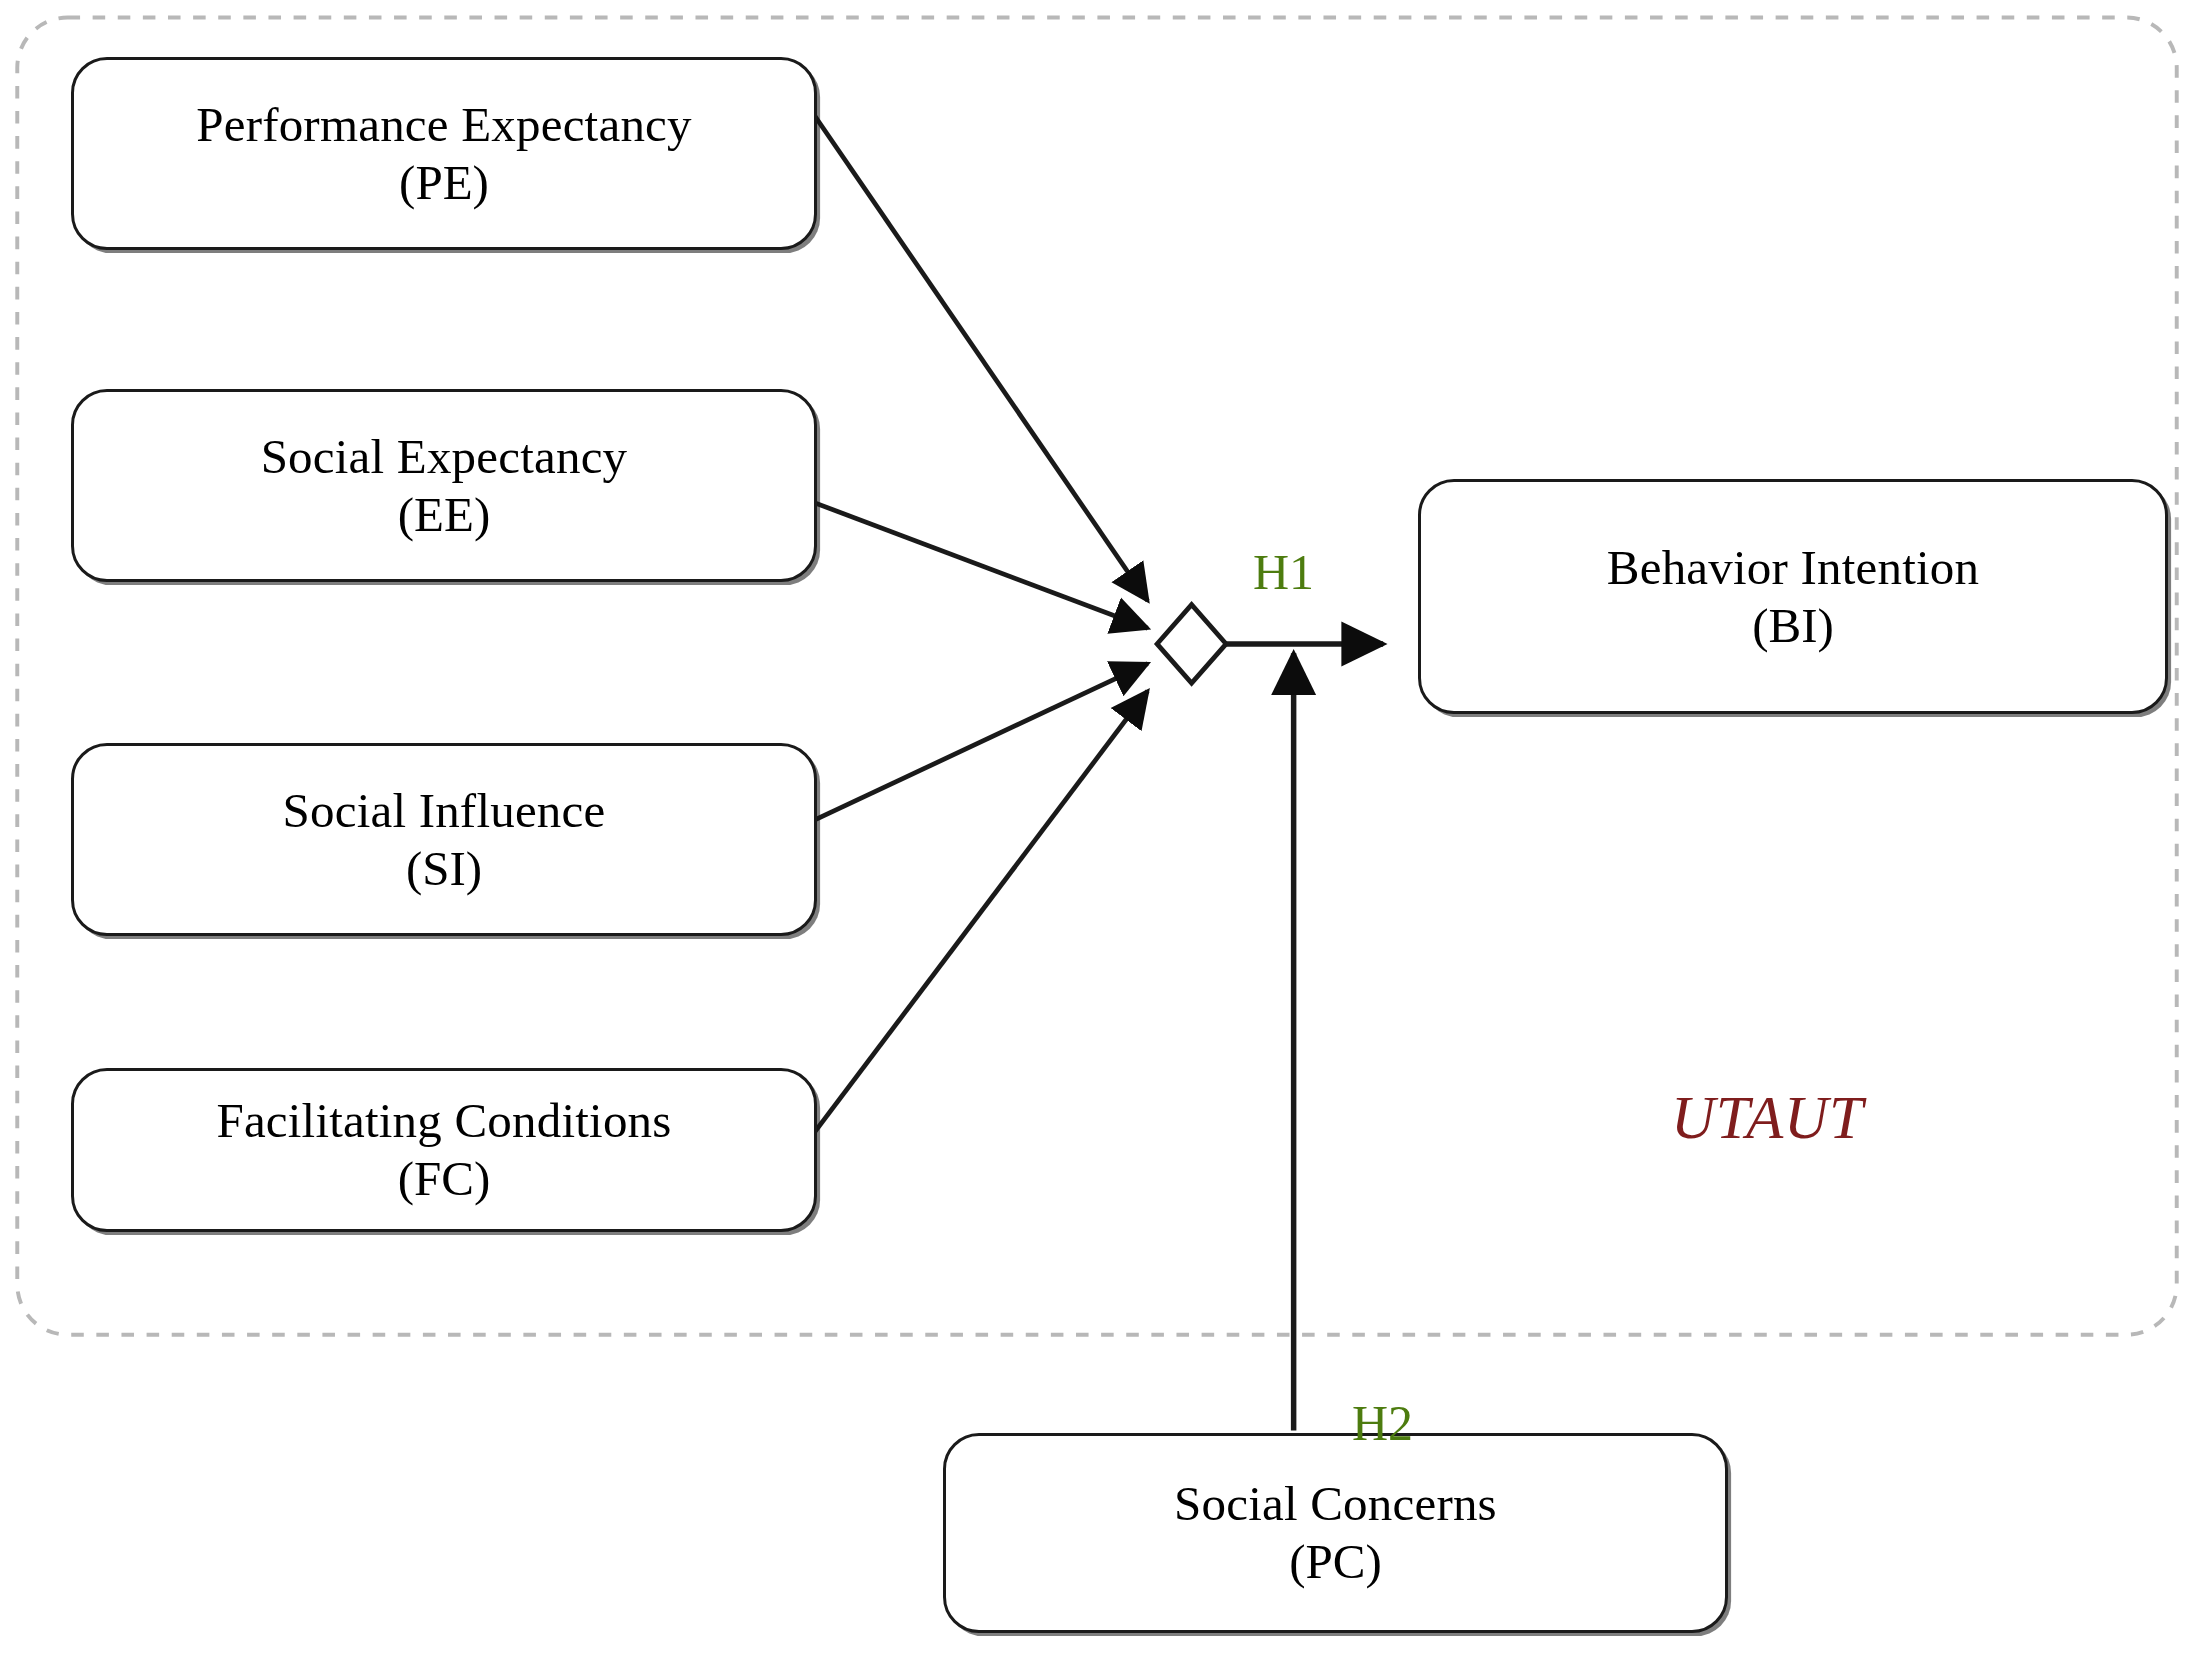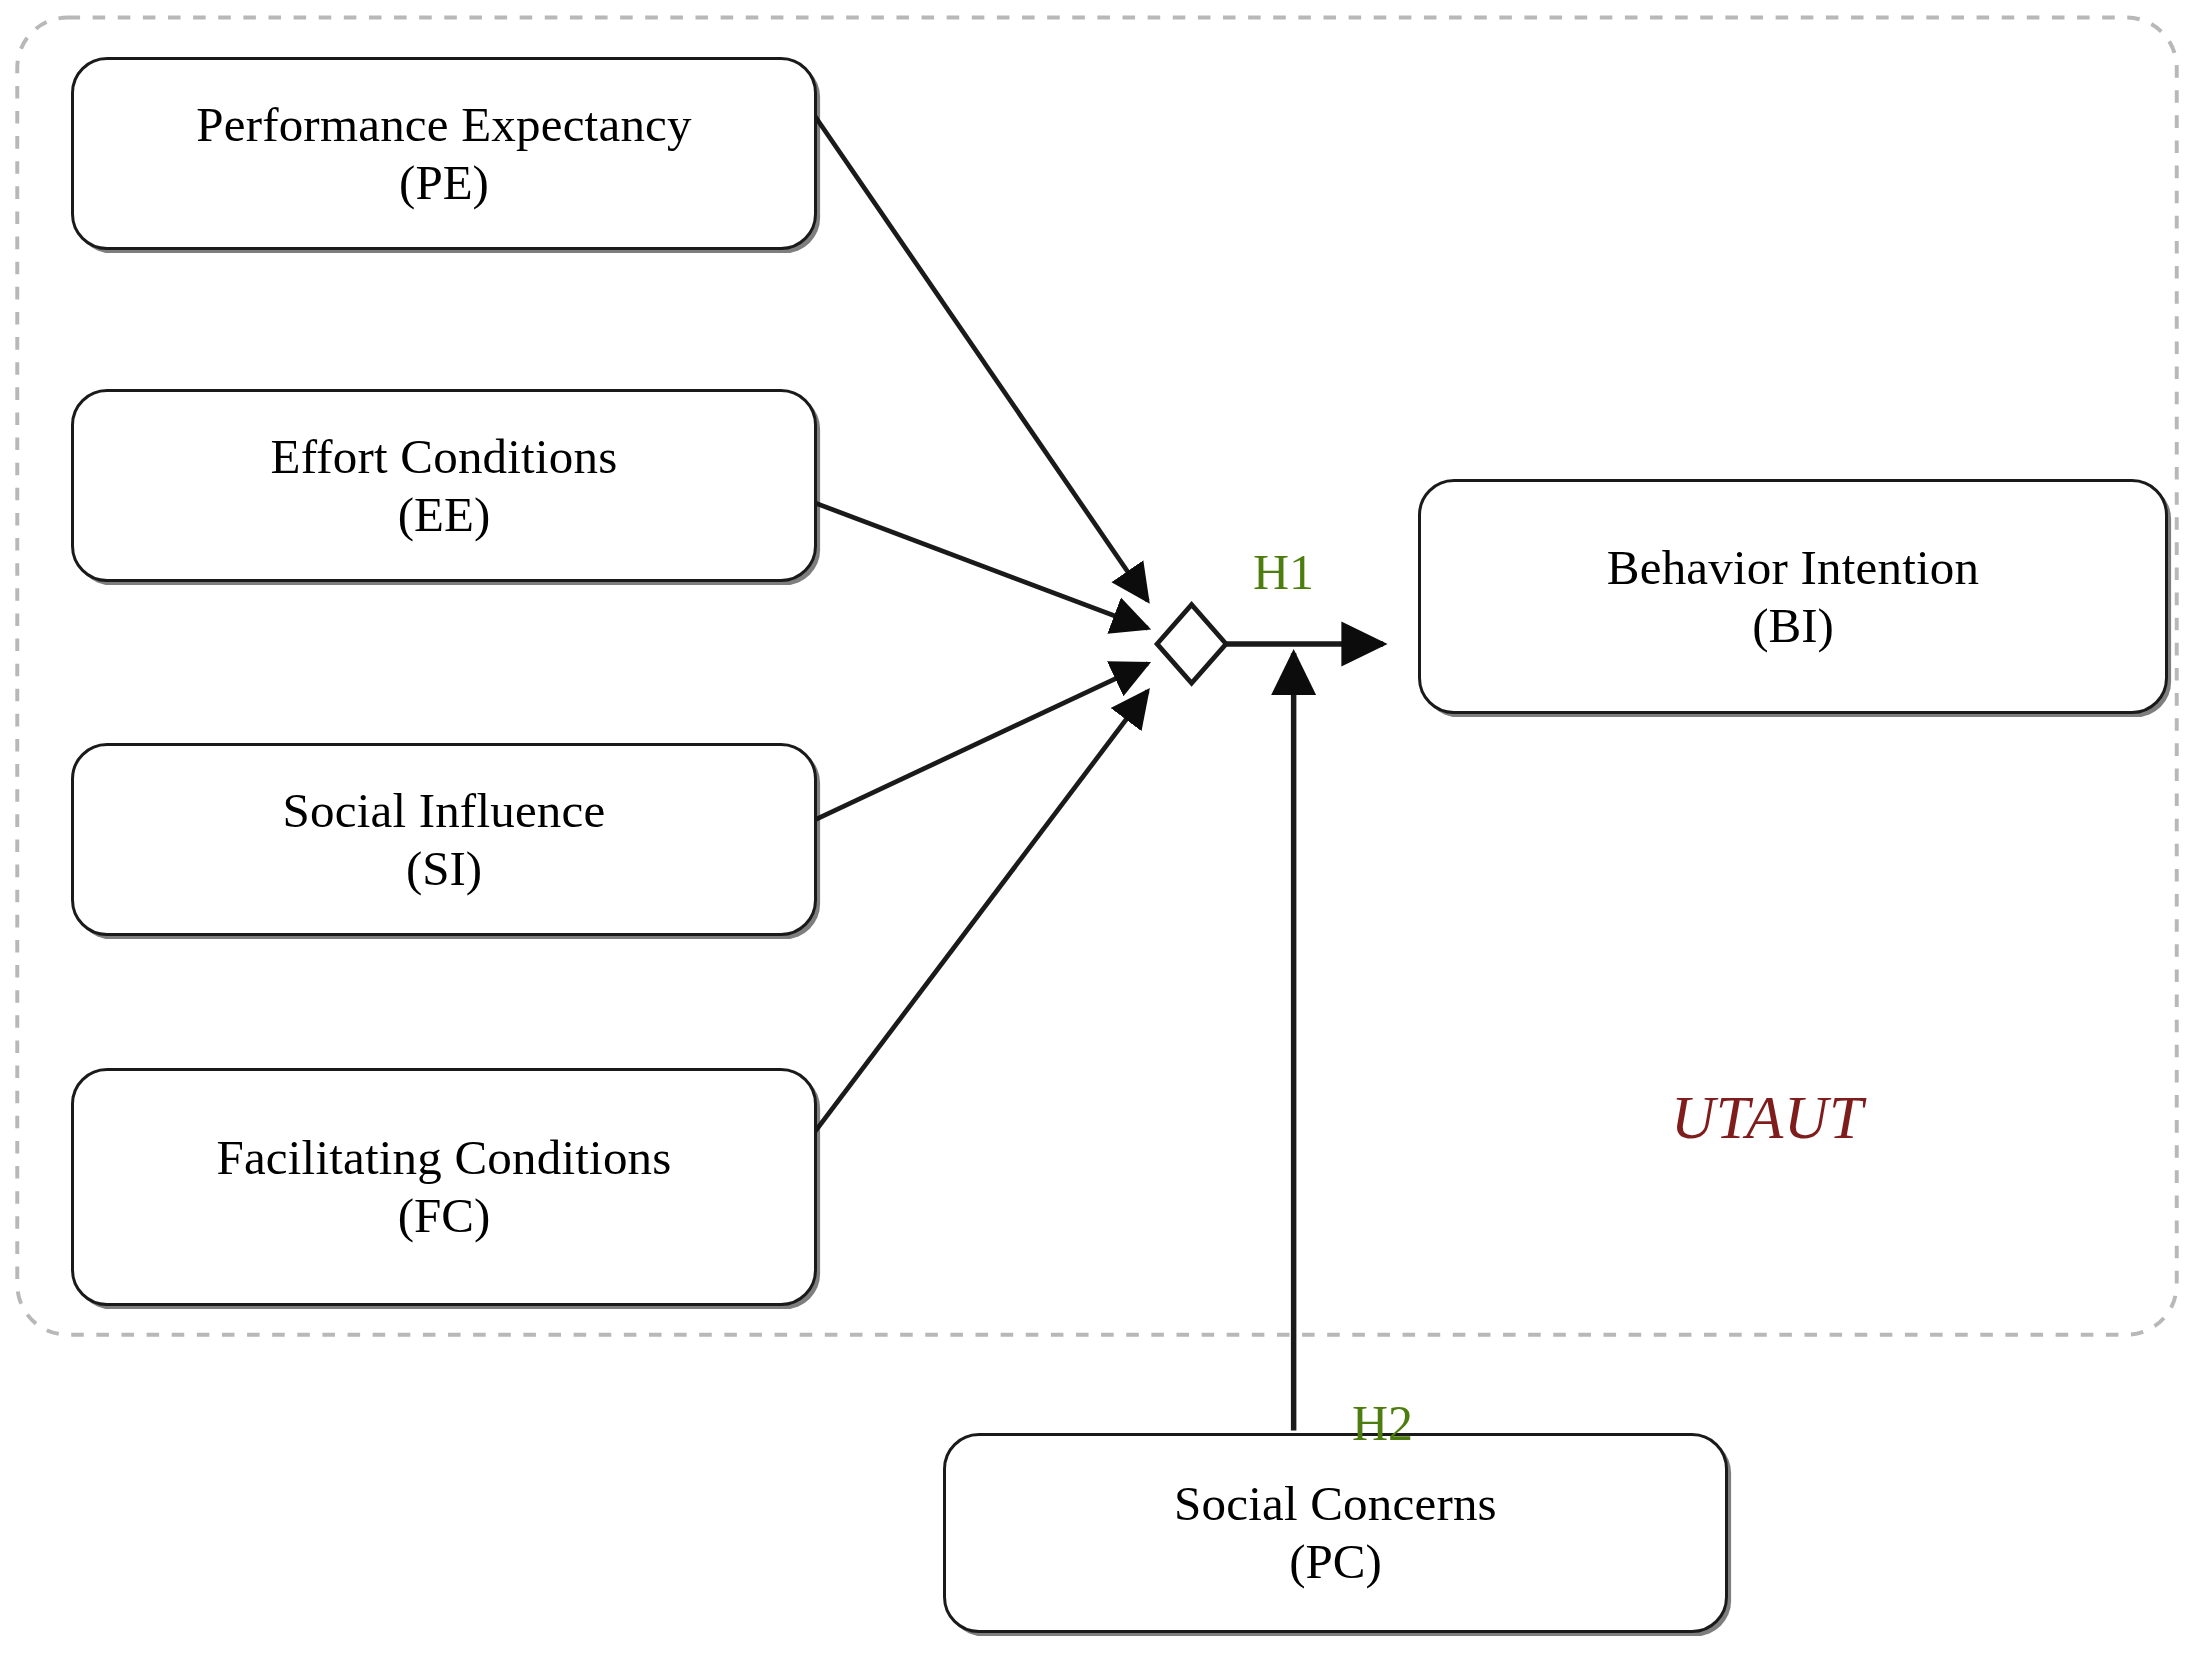--- a/index.html
+++ b/index.html
@@ -92,30 +92,30 @@
 
     <line x1="1648" y1="1822" x2="1648" y2="832" stroke="#1a1a1a" stroke-width="7" marker-end="url(#arrowhead)"></line>
   </svg>
 
   <div class="node-box" style="left:39px; top:57px; width:746px; height:193px;">
     <div class="node-line1">Performance Expectancy</div>
     <div class="node-line2">(PE)</div>
   </div>
 
   <div class="node-box" style="left:39px; top:389px; width:746px; height:193px;">
-    <div class="node-line1">Effort Conditions</div>
+    <div class="node-line1">Social Expectancy</div>
     <div class="node-line2">(EE)</div>
   </div>
 
   <div class="node-box" style="left:39px; top:743px; width:746px; height:193px;">
     <div class="node-line1">Social Influence</div>
     <div class="node-line2">(SI)</div>
   </div>
 
-  <div class="node-box" style="left:39px; top:1068px; width:746px; height:238px;">
+  <div class="node-box" style="left:39px; top:1068px; width:746px; height:164px;">
     <div class="node-line1">Facilitating Conditions</div>
     <div class="node-line2">(FC)</div>
   </div>
 
   <div class="node-box" style="left:1386px; top:479px; width:750px; height:235px;">
     <div class="node-line1">Behavior Intention</div>
     <div class="node-line2">(BI)</div>
   </div>
 
   <div class="node-box" style="left:911px; top:1433px; width:785px; height:200px;">

